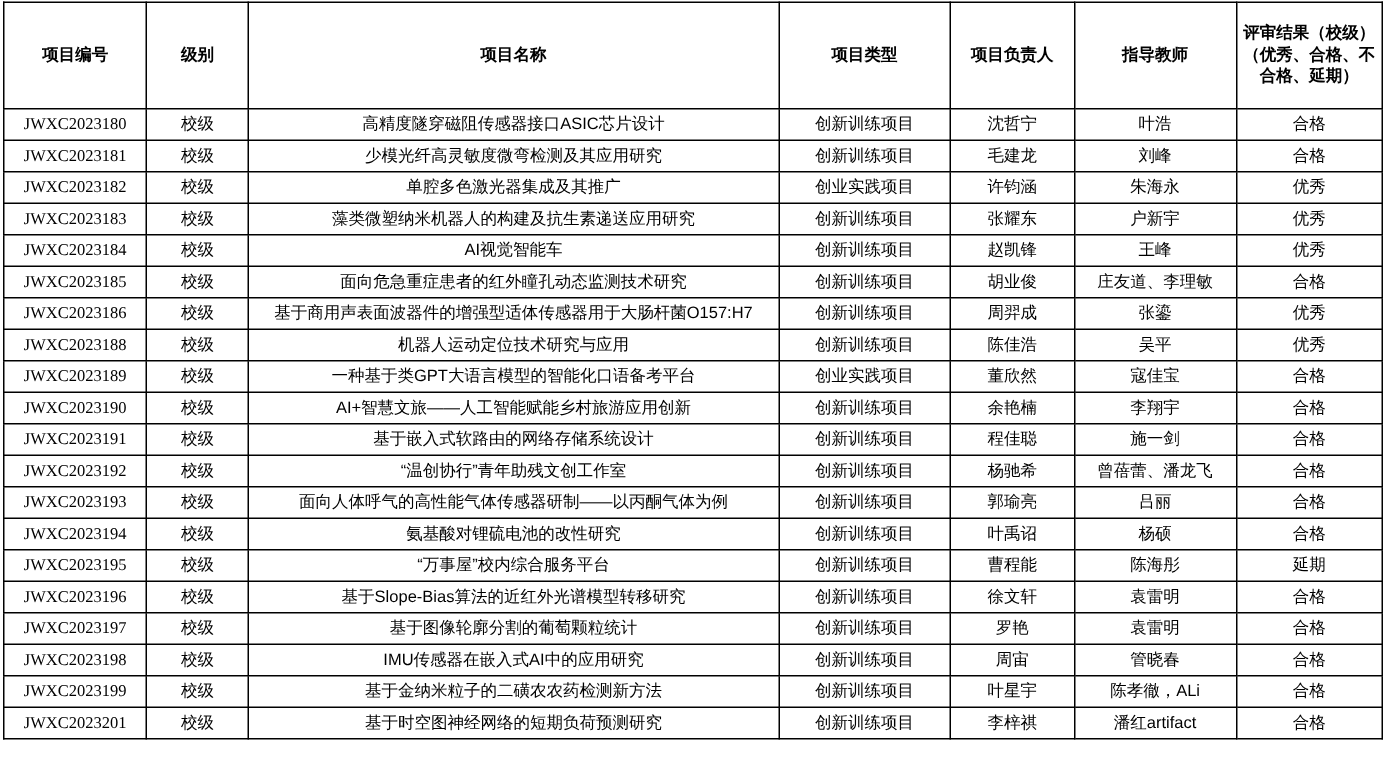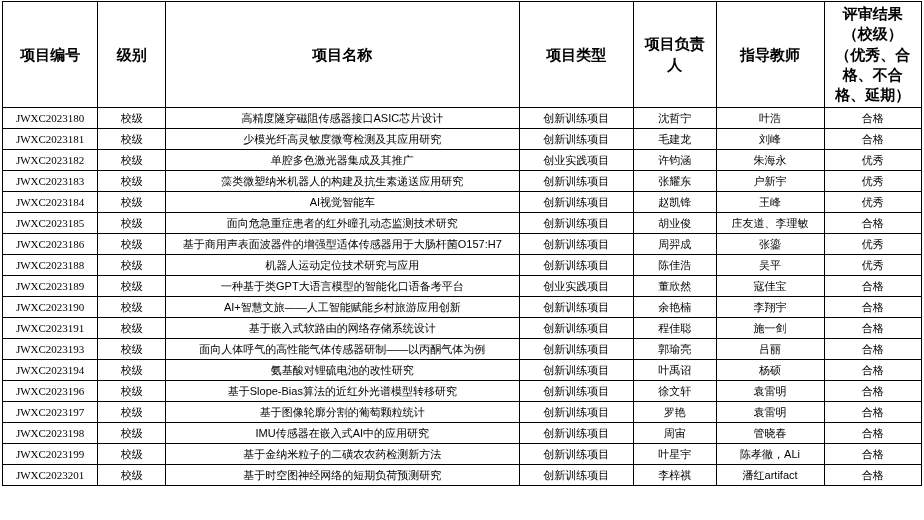--- a/index.html
+++ b/index.html
@@ -32,21 +32,21 @@
     font-size: 11px;
     line-height: 1.15;
     color: #000000;
     text-align: center;
     vertical-align: middle;
     overflow: hidden;
     white-space: nowrap;
   }
   table.grid thead th {
     font-weight: bold;
-    font-size: 15px;
+    font-size: 11px;
     height: 66px;
     white-space: normal;
     line-height: 1.35;
     padding: 2px 4px;
   }
   thead th.h-result {
     font-size: 11.5px;
     line-height: 1.35;
   }
   tbody td {
@@ -208,36 +208,54 @@
         <tr>
           <td class="c-code">JWXC2023191</td>
           <td class="c-level">校级</td>
           <td class="c-name">基于嵌入式软路由的网络存储系统设计</td>
           <td class="c-type">创新训练项目</td>
           <td class="c-leader">程佳聪</td>
           <td class="c-teacher">施一剑</td>
           <td class="c-result">合格</td>
         </tr>
         <tr>
+          <td class="c-code">JWXC2023192</td>
+          <td class="c-level">校级</td>
+          <td class="c-name">“温创协行”青年助残文创工作室</td>
+          <td class="c-type">创新训练项目</td>
+          <td class="c-leader">杨驰希</td>
+          <td class="c-teacher">曾蓓蕾、潘龙飞</td>
+          <td class="c-result">合格</td>
+        </tr>
+        <tr>
           <td class="c-code">JWXC2023193</td>
           <td class="c-level">校级</td>
           <td class="c-name">面向人体呼气的高性能气体传感器研制——以丙酮气体为例</td>
           <td class="c-type">创新训练项目</td>
           <td class="c-leader">郭瑜亮</td>
           <td class="c-teacher">吕丽</td>
           <td class="c-result">合格</td>
         </tr>
         <tr>
           <td class="c-code">JWXC2023194</td>
           <td class="c-level">校级</td>
           <td class="c-name">氨基酸对锂硫电池的改性研究</td>
           <td class="c-type">创新训练项目</td>
           <td class="c-leader">叶禹诏</td>
           <td class="c-teacher">杨硕</td>
           <td class="c-result">合格</td>
+        </tr>
+        <tr>
+          <td class="c-code">JWXC2023195</td>
+          <td class="c-level">校级</td>
+          <td class="c-name">“万事屋”校内综合服务平台</td>
+          <td class="c-type">创新训练项目</td>
+          <td class="c-leader">曹程能</td>
+          <td class="c-teacher">陈海彤</td>
+          <td class="c-result">延期</td>
         </tr>
         <tr>
           <td class="c-code">JWXC2023196</td>
           <td class="c-level">校级</td>
           <td class="c-name">基于Slope-Bias算法的近红外光谱模型转移研究</td>
           <td class="c-type">创新训练项目</td>
           <td class="c-leader">徐文轩</td>
           <td class="c-teacher">袁雷明</td>
           <td class="c-result">合格</td>
         </tr>

